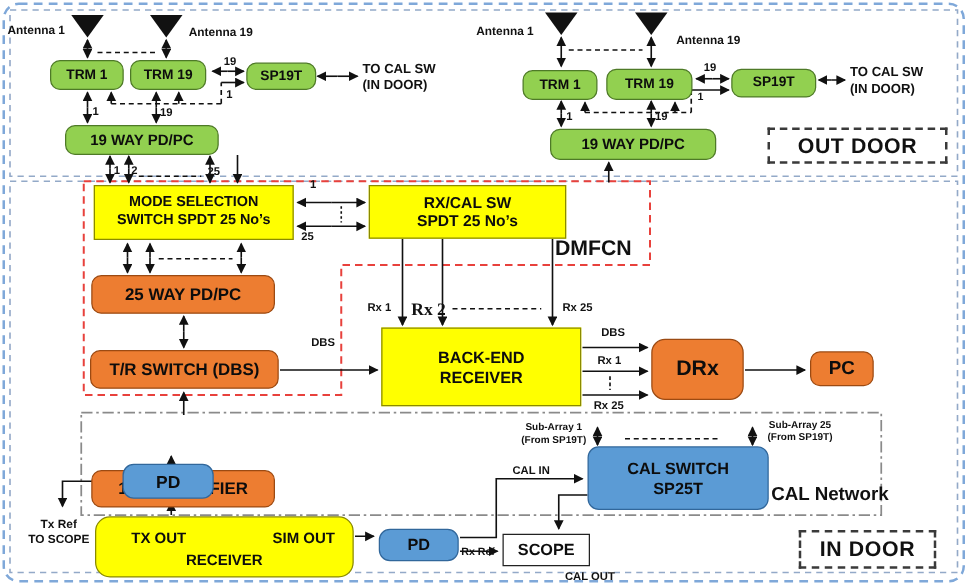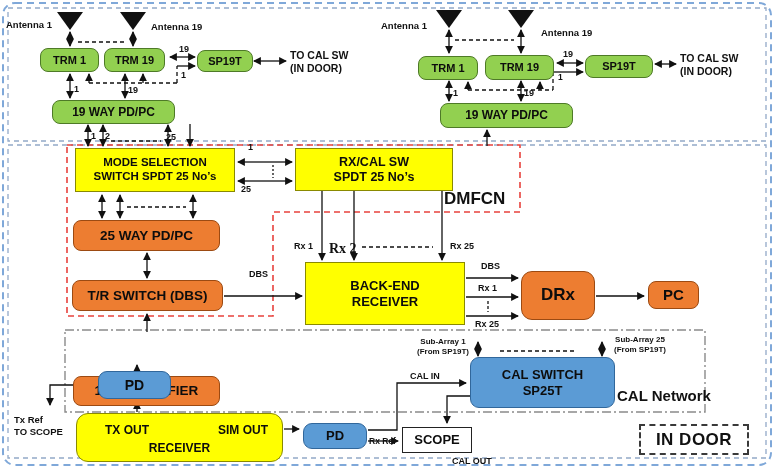--- a/index.html
+++ b/index.html
@@ -177,20 +177,21 @@
   <div class="lbl" style="left:381px;top:20px;font-size:9.5px;font-weight:600;">Antenna 1</div>
   <div class="lbl" style="left:541px;top:27px;font-size:9.5px;font-weight:600;">Antenna 19</div>
   <div class="lbl lbl2" style="left:680px;top:52px;font-size:10.5px;">
     <span style="display:block;">TO CAL SW</span>
     <span style="display:block;">(IN DOOR)</span>
   </div>
   <div class="lbl" style="left:563px;top:49px;font-size:9px;">19</div>
   <div class="lbl" style="left:558px;top:72px;font-size:8.5px;">1</div>
   <div class="lbl" style="left:453px;top:88px;font-size:9px;">1</div>
   <div class="lbl" style="left:524px;top:88px;font-size:9px;">19</div>
+  <div class="badge" style="left:614px;top:102px;width:144px;height:29px;font-size:17px;">OUT DOOR</div>
 
   <div class="lbl" style="left:91px;top:131px;font-size:9px;">1</div>
   <div class="lbl" style="left:105px;top:131px;font-size:9px;">2</div>
   <div class="lbl" style="left:166px;top:132px;font-size:9px;">25</div>
   <div class="box yellow" style="left:75px;top:148px;width:160px;height:44px;font-size:11.5px;">
     <span>MODE SELECTION</span>
     <span>SWITCH SPDT 25 No’s</span>
   </div>
   <div class="box yellow" style="left:295px;top:148px;width:158px;height:43px;font-size:12.5px;">
     <span>RX/CAL SW</span>
@@ -211,21 +212,21 @@
     <span>RECEIVER</span>
   </div>
   <div class="lbl" style="left:481px;top:261px;font-size:9px;">DBS</div>
   <div class="lbl" style="left:478px;top:283px;font-size:9px;">Rx 1</div>
   <div class="lbl" style="left:475px;top:319px;font-size:9px;">Rx 25</div>
   <div class="box orange" style="left:521px;top:271px;width:74px;height:49px;font-size:17px;border-radius:11px;">DRx</div>
   <div class="box orange" style="left:648px;top:281px;width:51px;height:28px;font-size:15px;">PC</div>
 
   <div class="box orange" style="left:73px;top:332px;width:147px;height:30px;font-size:13.5px;margin-top:44px;">10W AMPLIFIER</div>
   <div class="box blue" style="left:98px;top:371px;width:73px;height:28px;font-size:14px;">PD</div>
-  <div class="lbl lbl2" style="left:14px;top:414px;font-size:9.5px;text-align:left;width:66px;white-space:normal;">
+  <div class="lbl lbl2" style="left:14px;top:414px;font-size:9.5px;text-align:center;width:66px;white-space:normal;">
     <span style="display:block;">Tx Ref</span>
     <span style="display:block;">TO SCOPE</span>
   </div>
   <div class="box yellow" style="left:76px;top:413px;width:207px;height:49px;font-size:12px;border-radius:12px;">
     <span class="inner-lbl" style="left:28px;top:9px;">TX OUT</span>
     <span class="inner-lbl" style="right:14px;top:9px;">SIM OUT</span>
     <span class="inner-lbl" style="left:0;right:0;top:27px;text-align:center;">RECEIVER</span>
   </div>
 
   <div class="box blue" style="left:303px;top:423px;width:64px;height:26px;font-size:13px;">PD</div>

